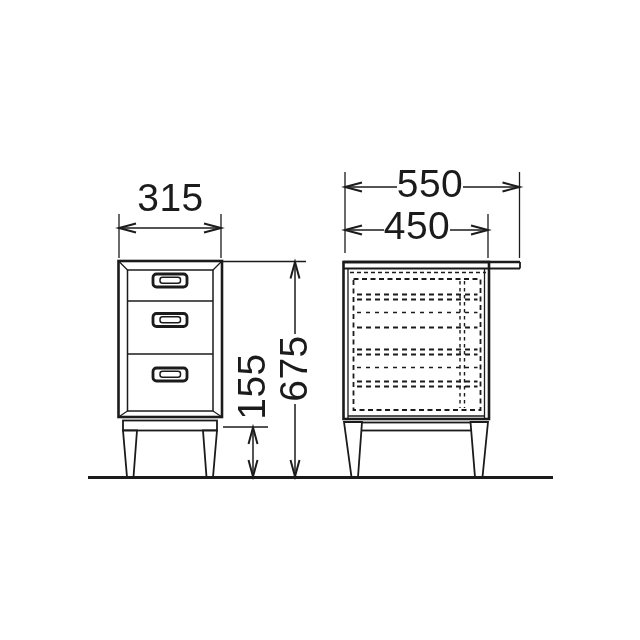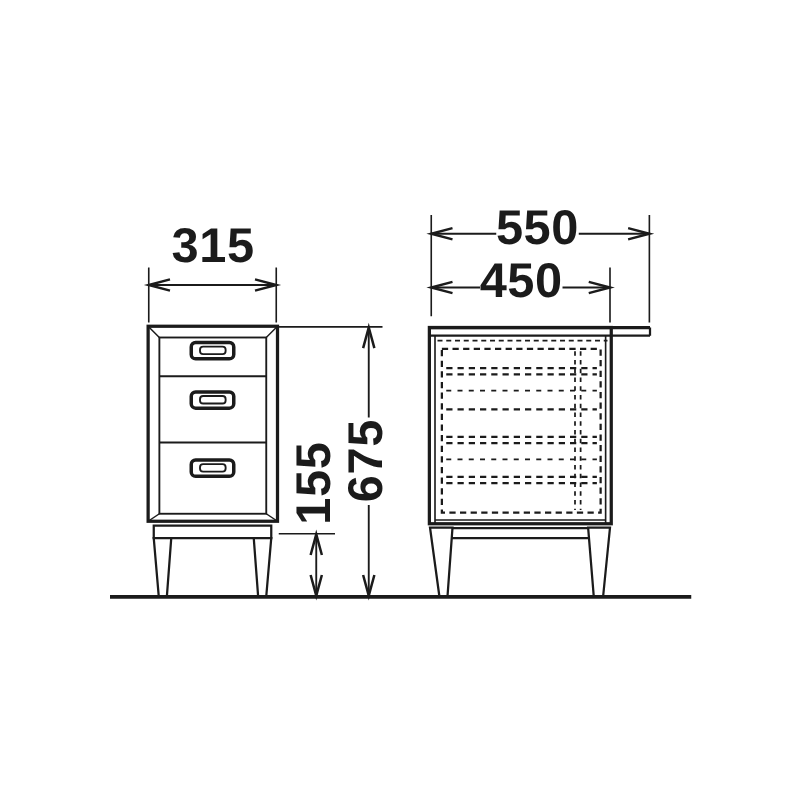--- a/index.html
+++ b/index.html
@@ -9,21 +9,20 @@
     height: 640px;
     background: #ffffff;
     font-family: "Liberation Sans", sans-serif;
   }
   .stage {
     position: relative;
     width: 594px;
     height: 640px;
     background: #ffffff;
     overflow: hidden;
-    font-weight: bold;
   }
   svg { display: block; }
   .dim-text {
     font-family: "Liberation Sans", sans-serif;
     font-size: 39px;
     fill: #1b1b1b;
     letter-spacing: 0.5px;
   }
 </style>
 </head>

